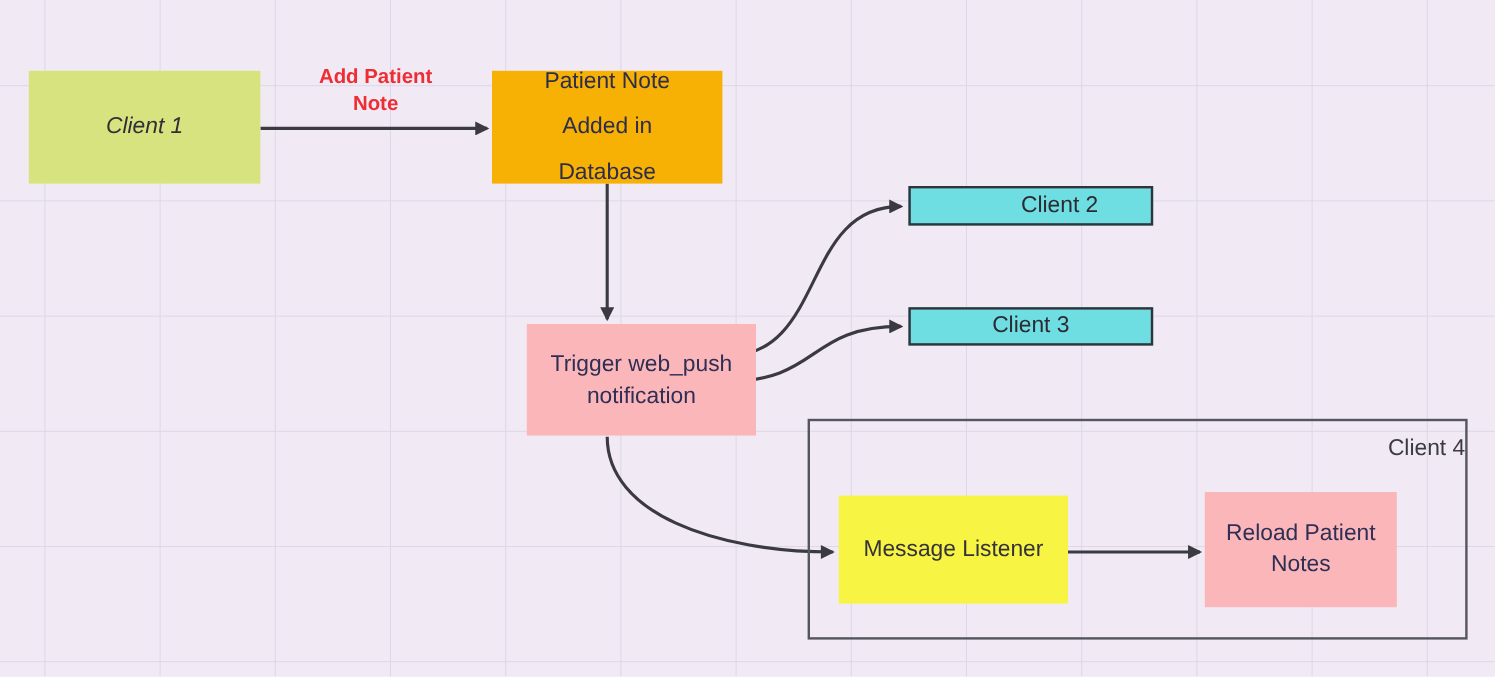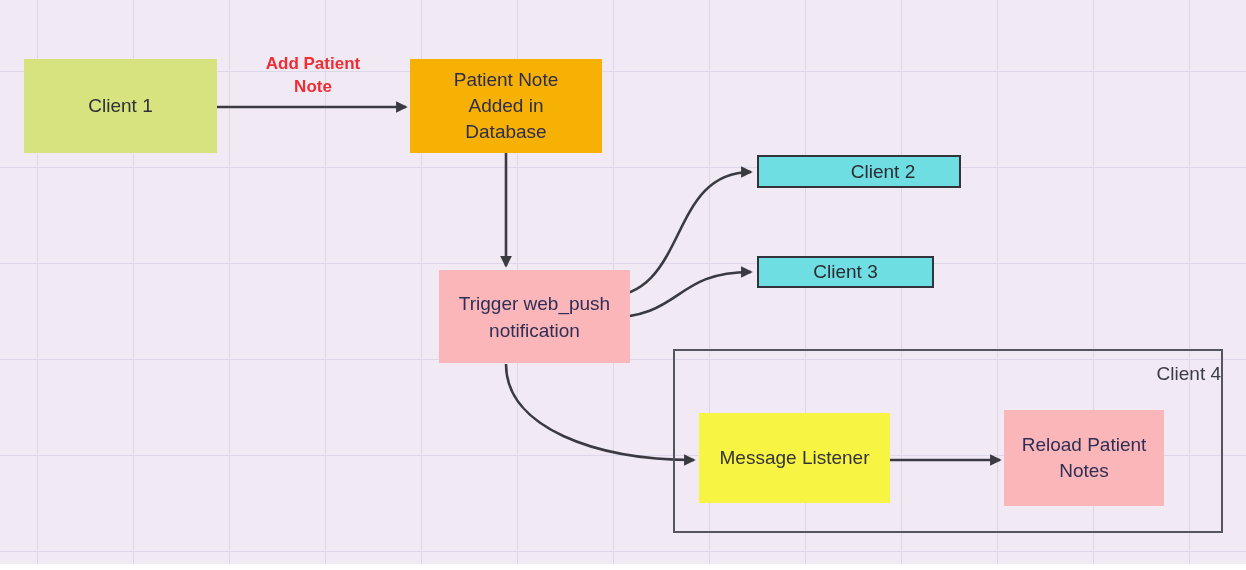--- a/index.html
+++ b/index.html
@@ -13,27 +13,27 @@
     background-position:37px 71px;
     font-family:"Liberation Sans",sans-serif;
   }
   svg.edges{position:absolute;left:0;top:0;}
   .edge{fill:none;stroke-width:2.6px;}
   .node{
     position:absolute;display:flex;align-items:center;justify-content:center;
     text-align:center;box-sizing:border-box;
   }
   .node .lbl{display:block;}
-  #n-client1{left:24px;top:59px;width:193px;height:94px;font-size:19px;}
-  #n-db{left:410px;top:59px;width:192px;height:94px;font-size:19px;line-height:26px;}
+  #n-client1{left:24px;top:59px;width:193px;height:94px;font-size:19px;font-style:italic;}
+  #n-db{left:410px;top:59px;width:192px;height:94px;font-size:19px;line-height:38px;}
   #n-db .lbl{max-width:130px;}
   #n-trigger{left:411px;top:270px;width:191px;height:93px;font-size:19px;line-height:27px;margin-left:28px;}
   #n-trigger .lbl{max-width:172px;}
   #n-client2{left:757px;top:155px;width:204px;height:33px;border:2px solid #33333b;font-size:19px;}
-  #n-client3{left:757px;top:256px;width:177px;height:32px;border:2px solid #33333b;font-size:19px;}
+  #n-client3{left:757px;top:256px;width:204px;height:32px;border:2px solid #33333b;font-size:19px;}
   #n-ml{left:699px;top:413px;width:191px;height:90px;font-size:19px;}
   #n-reload{left:1004px;top:410px;width:160px;height:96px;font-size:19px;line-height:26px;}
   #n-reload .lbl{max-width:162px;}
   .group{
     position:absolute;left:673px;top:349px;width:550px;height:184px;
     border:2px solid #55555e;box-sizing:border-box;
   }
   .group-title{text-align:right;margin-top:12px;font-size:19px;}
   .edge-label{
     position:absolute;left:246px;top:52px;width:134px;text-align:center;

